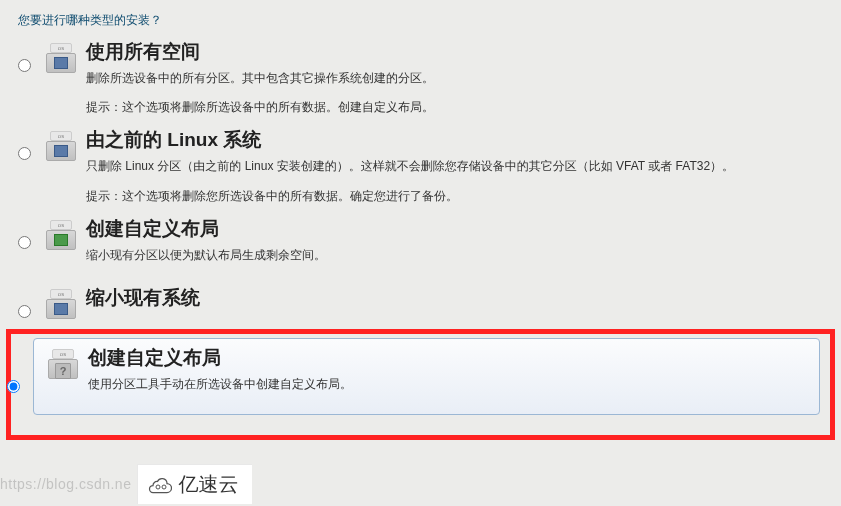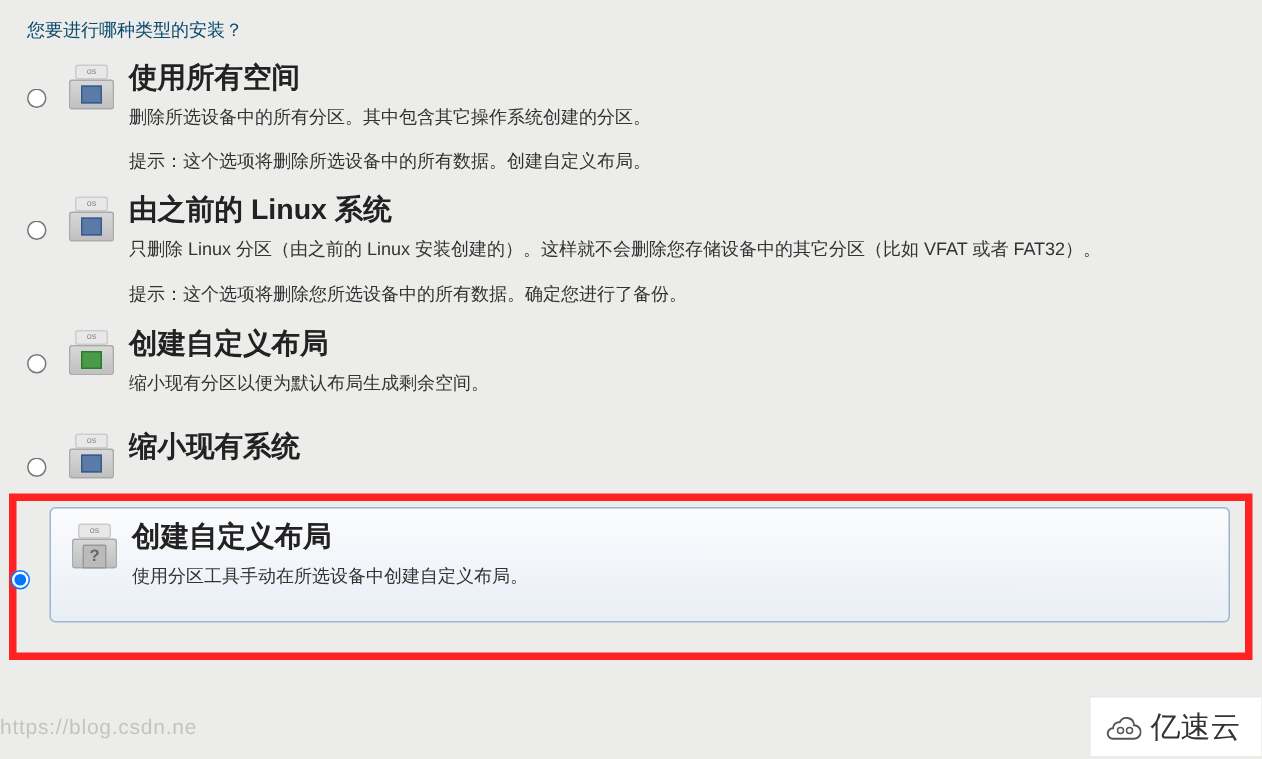--- a/index.html
+++ b/index.html
@@ -118,21 +118,21 @@
     .selected-radio {
       position: absolute;
       left: 20px;
       margin-top: 24px;
     }
     .watermark-row {
       position: absolute;
       bottom: 0; right: 0; left: 0;
       height: 44px;
       display: flex;
-      justify-content: space-between;
+      justify-content: flex-start;
       align-items: center;
     }
     .wm-text {
       color: rgba(120,120,120,0.35);
       font-size: 14px;
       letter-spacing: 0.5px;
       margin-right: 6px;
     }
     .brand-box {
       background: #fff;

